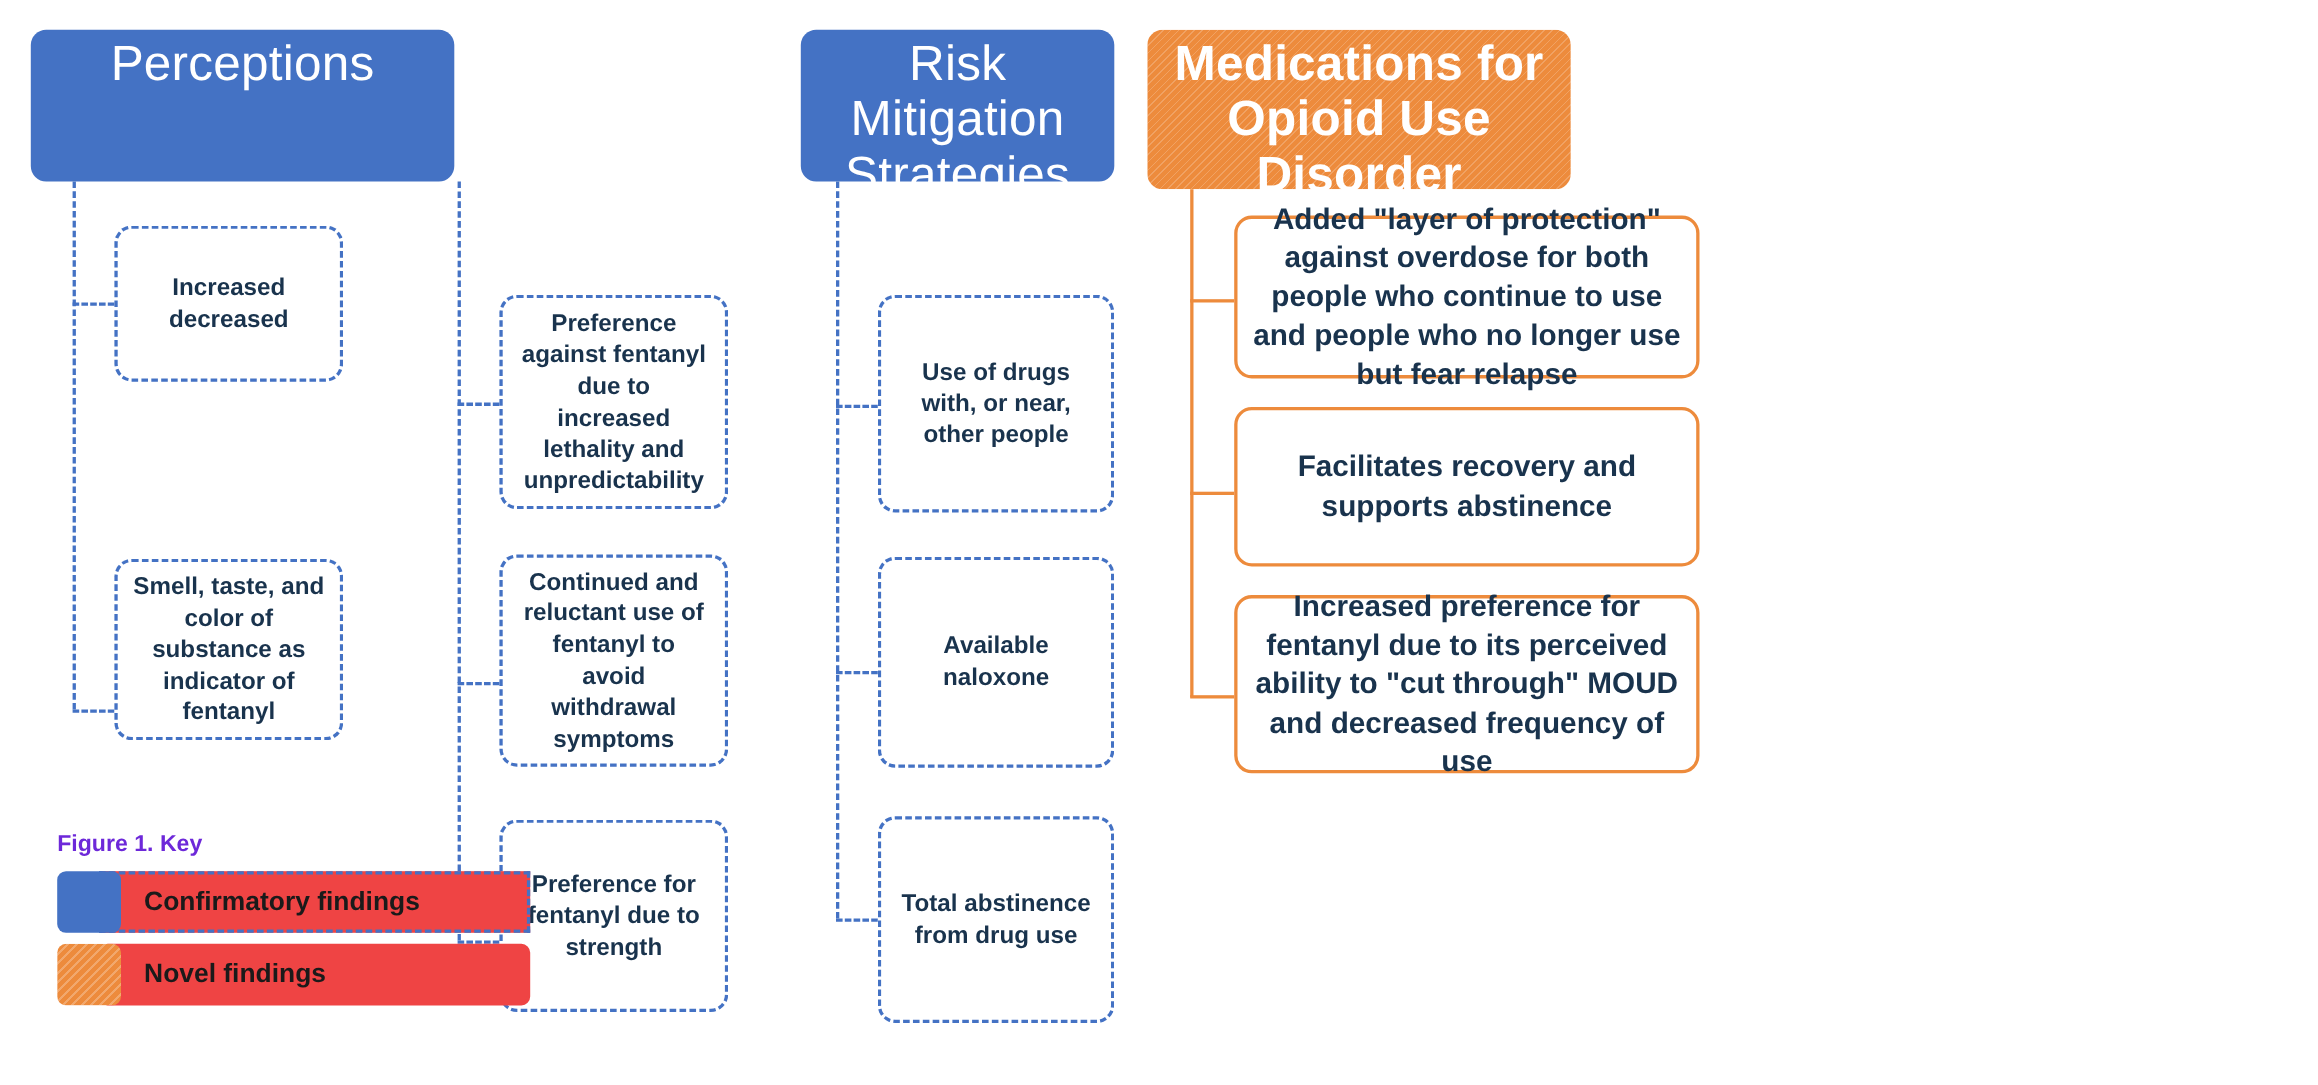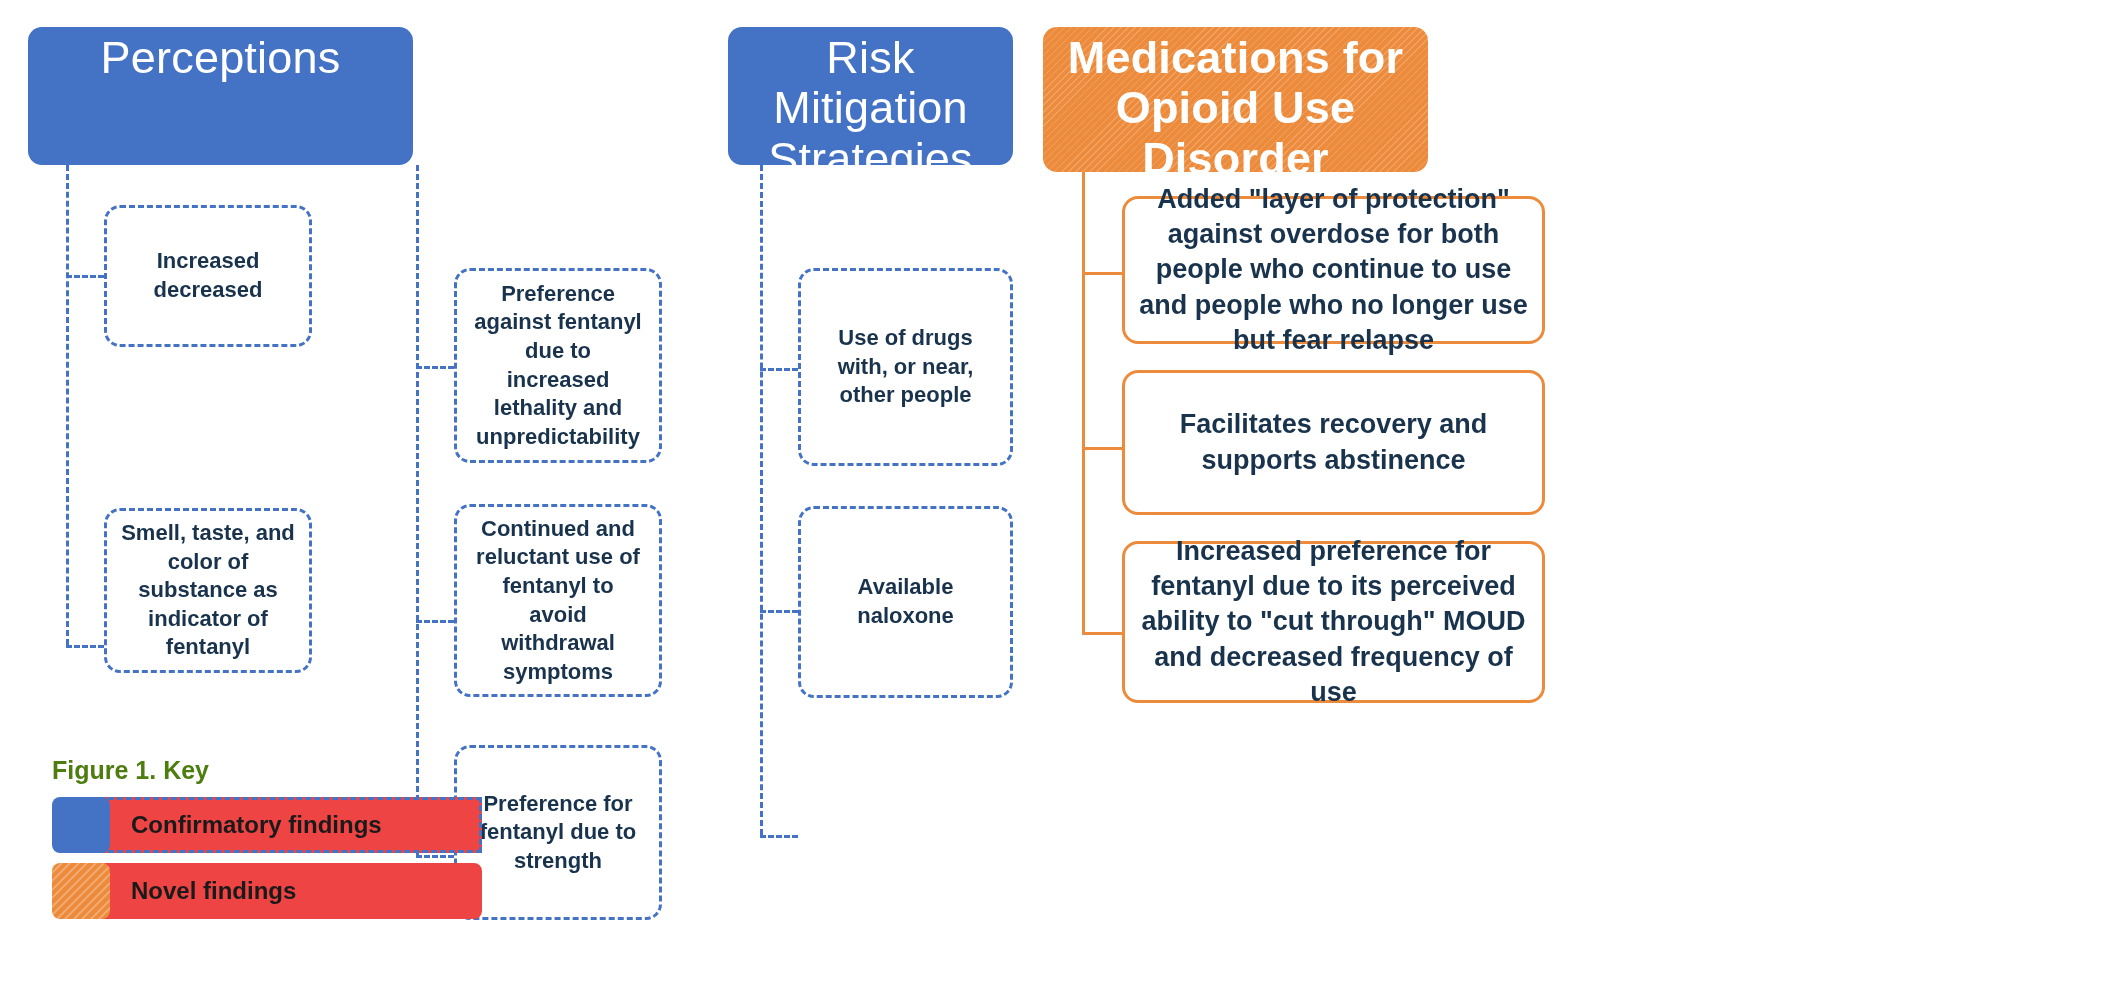--- a/index.html
+++ b/index.html
@@ -85,23 +85,23 @@
   .conn.h-orange{ border-top: 3px solid #ed8b3c; }
 
   
   #legend {
     position: absolute;
     left: 52px;
     top: 756px;
     width: 430px;
   }
   .legend-title {
-    font-size: 25px;
-    font-weight: bold;
-    color: #4d7c0f;
+    font-size: 21px;
+    font-weight: bold;
+    color: #6d28d9;
     margin-bottom: 12px;
   }
   .legend-row {
     position: relative;
     height: 56px;
     margin-bottom: 10px;
   }
   .legend-swatch {
     position: absolute;
     left: 0;
@@ -185,20 +185,23 @@
   <div class="conn h-blue" style="left:760px; top:368px; width:38px;"></div>
   <div class="conn h-blue" style="left:760px; top:610px; width:38px;"></div>
   <div class="conn h-blue" style="left:760px; top:835px; width:38px;"></div>
 
   <div class="item-box blue" style="left:798px; top:268px; width:215px; height:198px;">
     <span>Use of drugs with, or near, other people</span>
   </div>
   <div class="item-box blue" style="left:798px; top:506px; width:215px; height:192px;">
     <span>Available naloxone</span>
   </div>
+  <div class="item-box blue" style="left:798px; top:742px; width:215px; height:188px;">
+    <span>Total abstinence from drug use</span>
+  </div>
 
   <div class="cat-header orange" style="left:1043px; top:27px; width:385px; height:145px;">
     <span>Medications for Opioid Use Disorder</span>
   </div>
 
   <div class="conn v-orange" style="left:1082px; top:172px; height:462px;"></div>
   <div class="conn h-orange" style="left:1082px; top:272px; width:40px;"></div>
   <div class="conn h-orange" style="left:1082px; top:447px; width:40px;"></div>
   <div class="conn h-orange" style="left:1082px; top:632px; width:40px;"></div>
 

